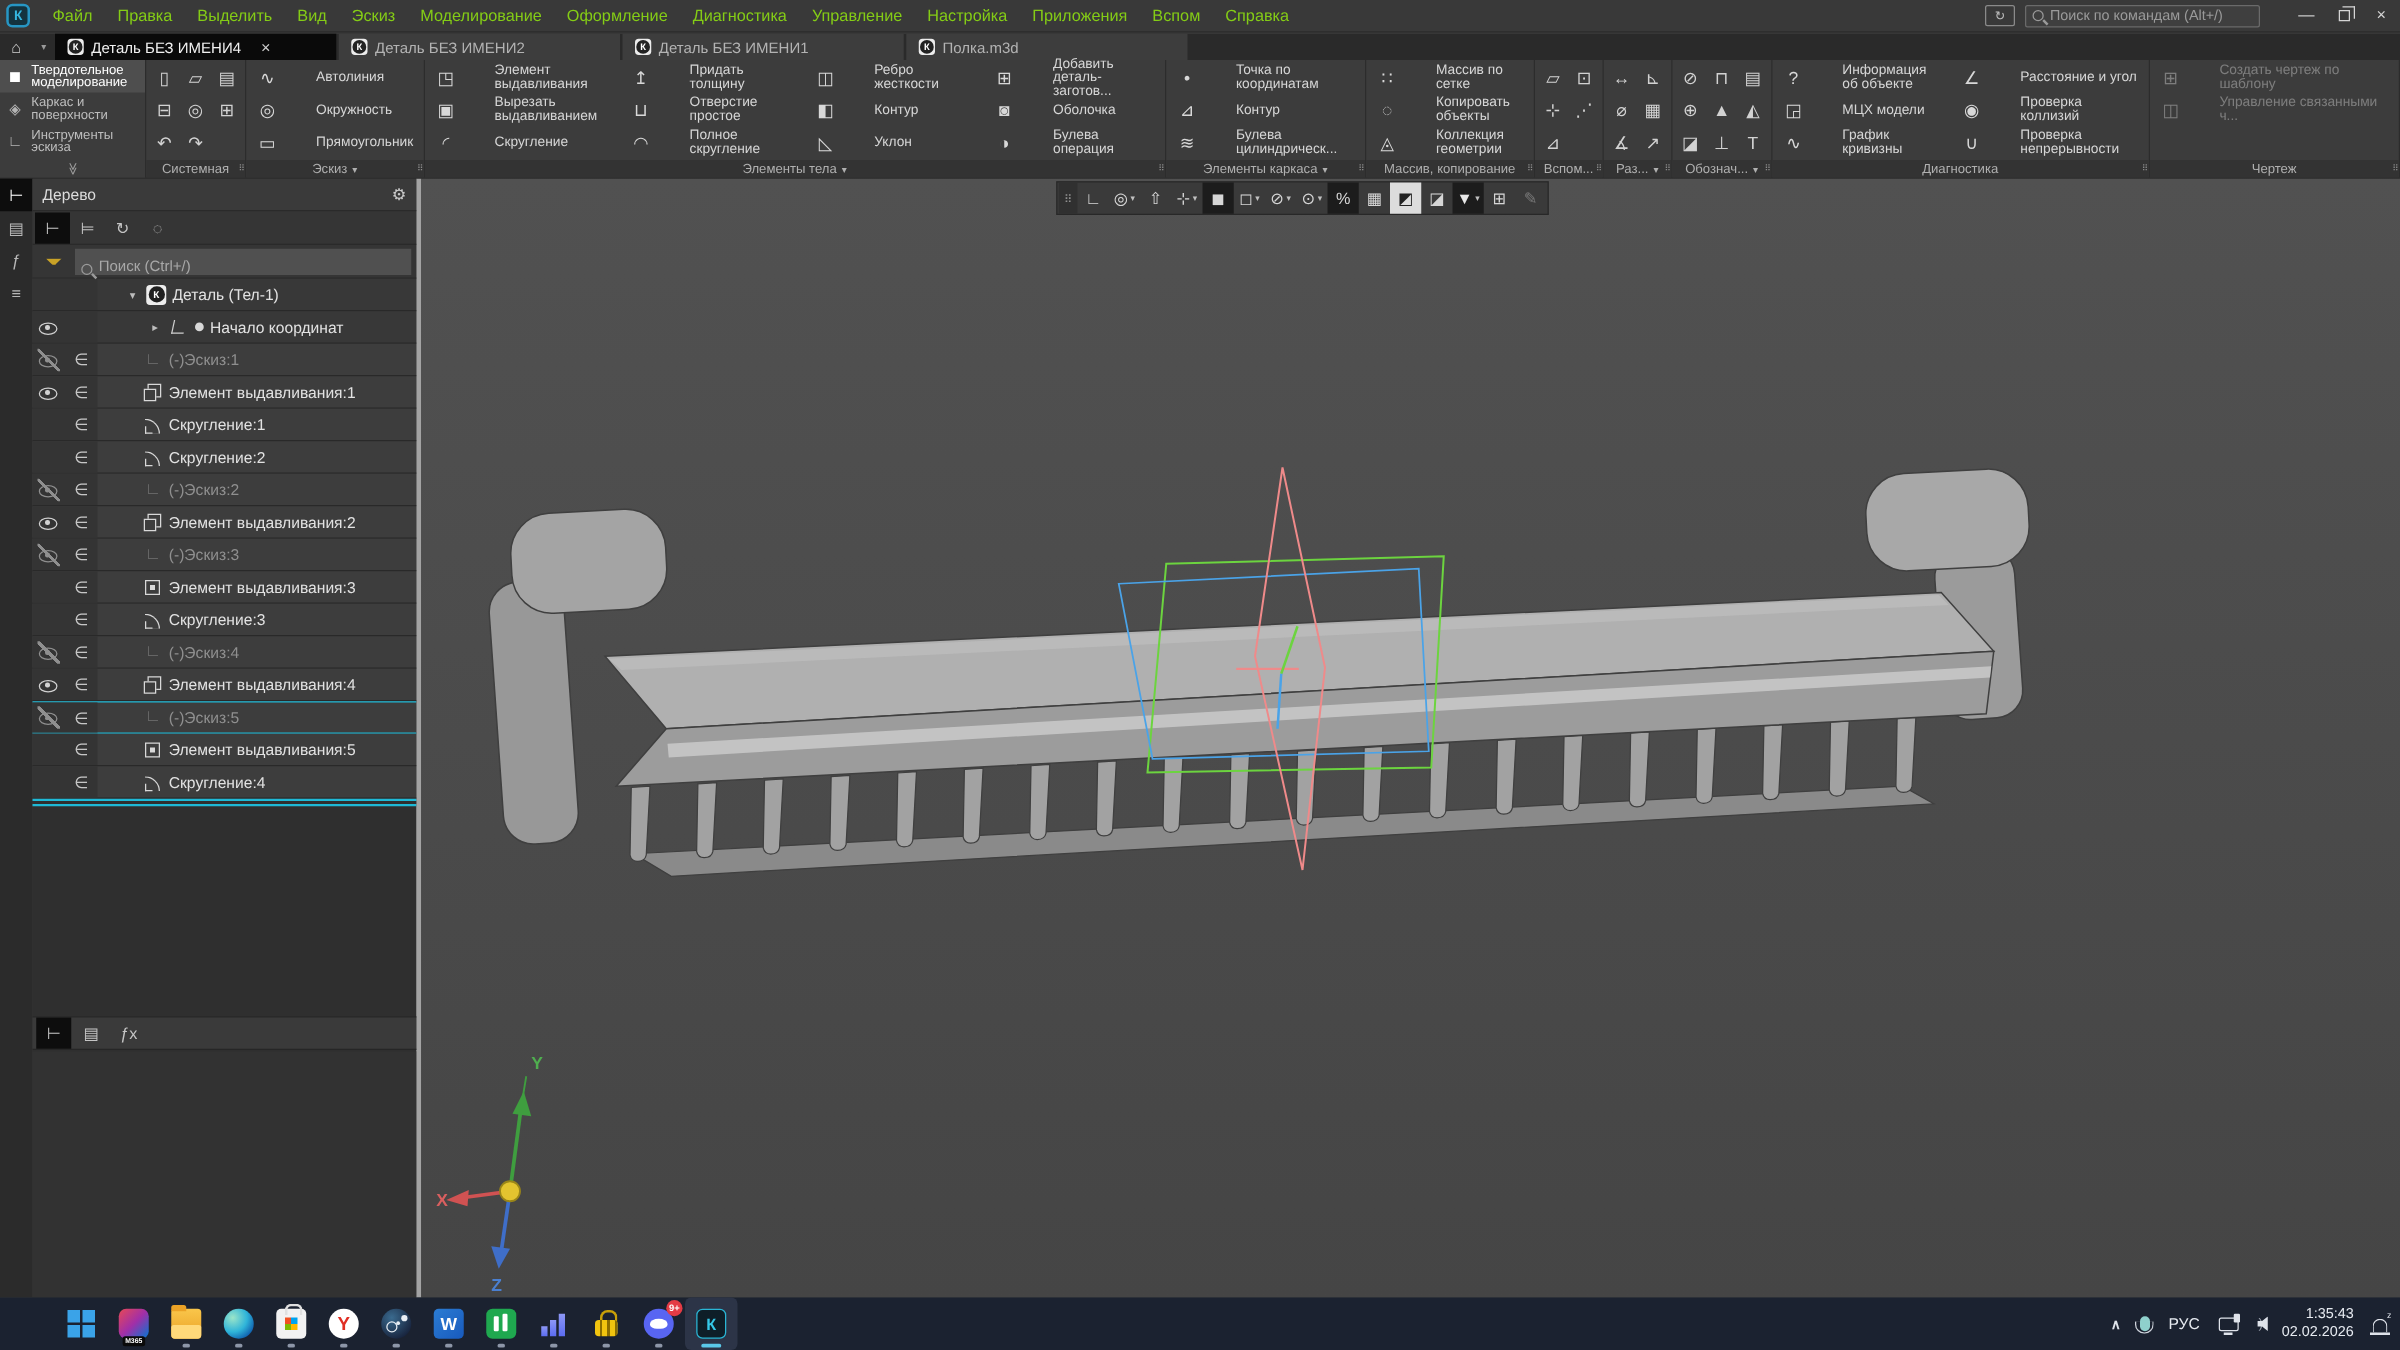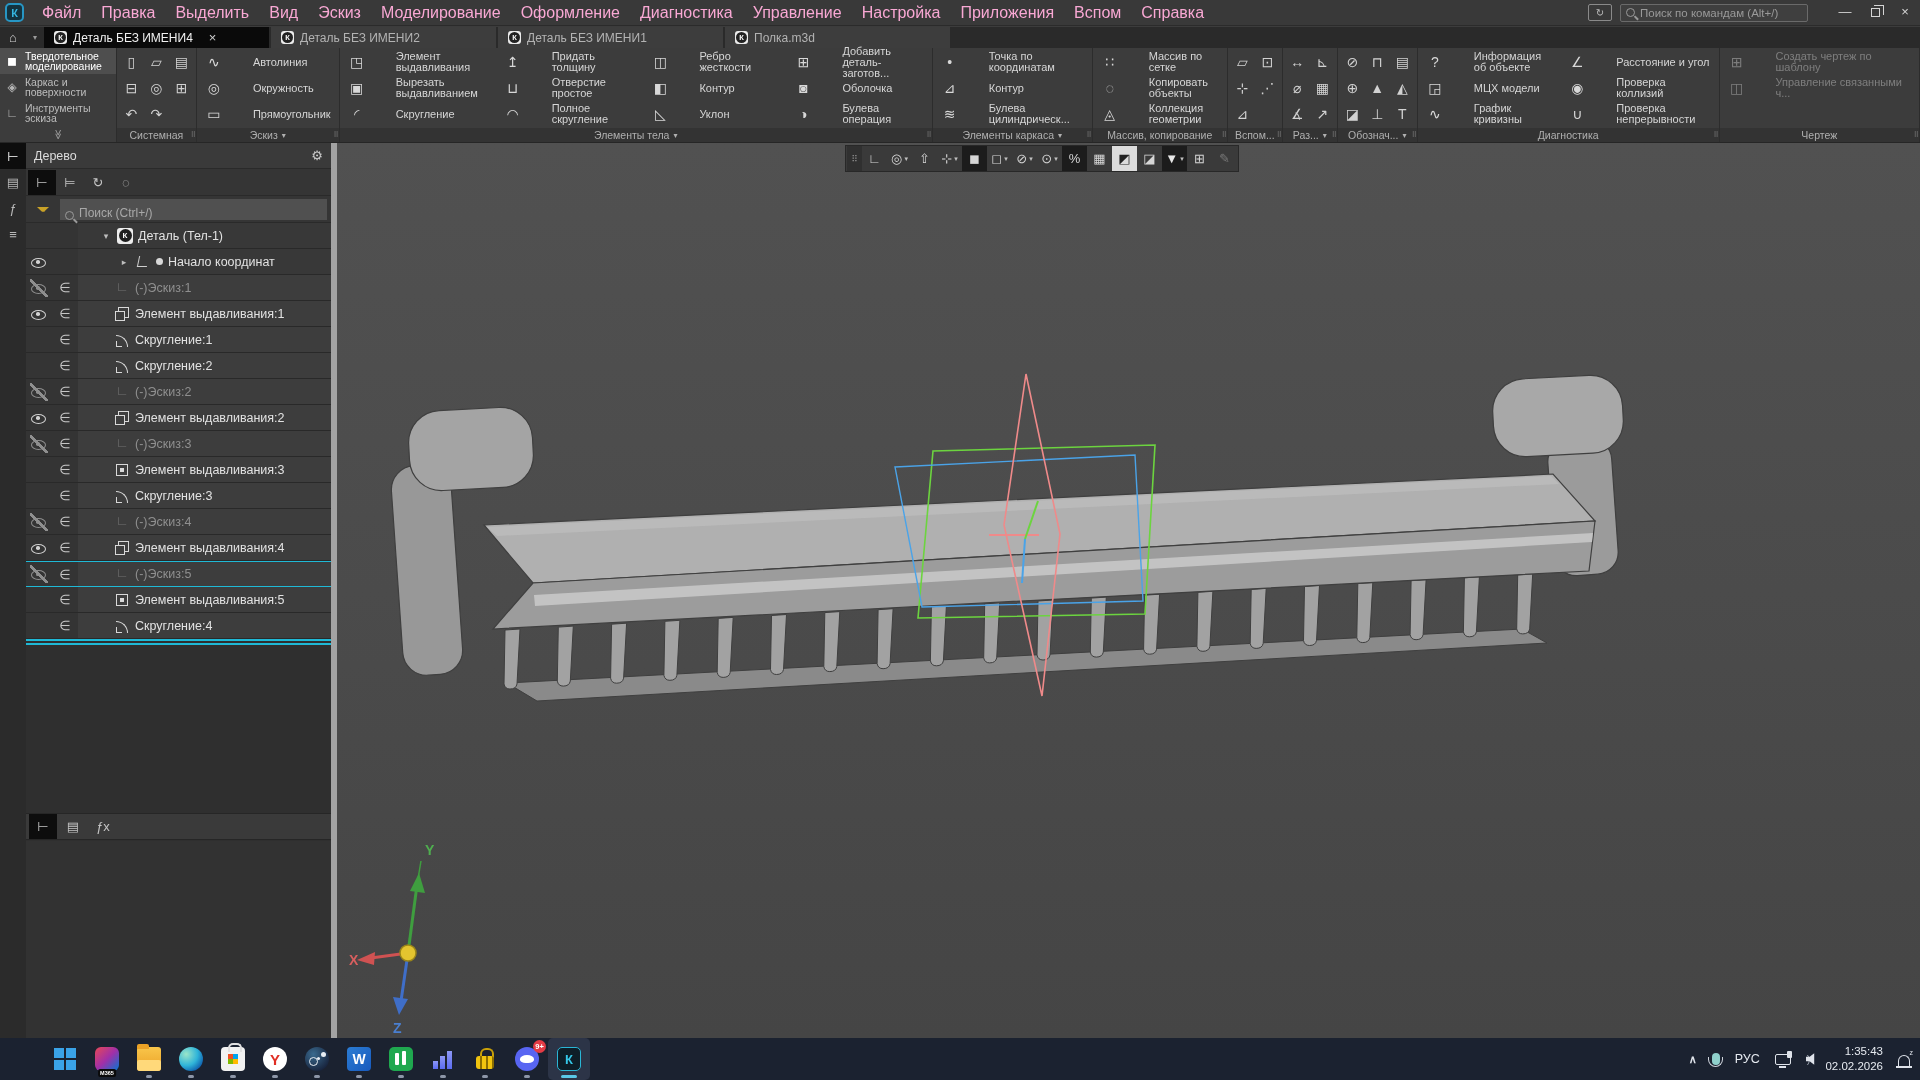--- a/index.html
+++ b/index.html
@@ -5,21 +5,21 @@
   * { margin:0; padding:0; box-sizing:border-box; }
   html,body { width:1920px; height:1080px; overflow:hidden; background:#222;
     font-family:"Liberation Sans", sans-serif; user-select:none; cursor:default; }
   #app { position:relative; width:1920px; height:1080px; background:#3c3c3c; }
 
   
   #menubar { position:absolute; left:0; top:0; width:1920px; height:26px; background:#393939;
     display:flex; align-items:center; border-bottom:1px solid #2b2b2b; }
   .app-logo { width:19px; height:19px; margin:0 8px 0 5px; border:2px solid #2796c4; border-radius:5px;
     color:#35b6e0; font-size:11px; font-weight:bold; display:flex; align-items:center; justify-content:center; background:#14333f;}
-  .menu-item { padding:0 10px; font-size:16px; color:#f9a8d4; line-height:26px; }
+  .menu-item { padding:0 10px; font-size:13px; color:#84cc16; line-height:26px; }
   #menubar .spacer { flex:1; }
   .screens-btn { width:24px; height:17px; border:1px solid #8a8a8a; border-radius:2px; margin-right:8px;
     color:#bdbdbd; font-size:10px; display:flex; align-items:center; justify-content:center; }
   .cmd-search { width:188px; height:18px; background:#3f3f3f; border:1px solid #6a6a6a; border-radius:2px;
     display:flex; align-items:center; padding:0 5px; gap:5px; margin-right:22px; }
   .cmd-search input { flex:1; background:transparent; border:none; outline:none; color:#c5c5c5; font-size:11.5px;
     font-family:"Liberation Sans",sans-serif; }
   .cmd-search input::placeholder { color:#9a9a9a; }
   .mag { width:9px; height:9px; border:1.5px solid #9a9a9a; border-radius:50%; position:relative; flex:0 0 9px;}
   .mag::after { content:""; position:absolute; width:5px; height:1.5px; background:#9a9a9a;
@@ -82,21 +82,21 @@
 
   
   #main { position:absolute; left:0; top:143px; width:1920px; height:895px; display:flex; }
   
   #leftstrip { width:26px; background:#2b2b2b; display:flex; flex-direction:column; }
   .strip-ico { width:26px; height:26px; display:flex; align-items:center; justify-content:center;
     color:#b8b8b8; font-size:13px; }
   .strip-ico.f-active { background:#0d0d0d; color:#fff; }
 
   
-  #treepanel { width:311px; background:#2f2f2f; position:relative; border-right:6px solid #a3a3a3; }
+  #treepanel { width:311px; background:#2f2f2f; position:relative; border-right:4px solid #a3a3a3; }
   .tp-header { height:26px; background:#3a3a3a; border-bottom:1px solid #2a2a2a; display:flex;
     align-items:center; padding:0 8px; color:#dcdcdc; font-size:12.5px; }
   .tp-header .gear { margin-left:auto; color:#c9c9c9; font-size:13px; }
   .tp-toolbar { height:27px; background:#353535; border-bottom:1px solid #2a2a2a; display:flex; align-items:center; padding-left:2px;}
   .tpt-ico { width:28px; height:25px; display:flex; align-items:center; justify-content:center;
     color:#c5c5c5; font-size:13px; }
   .tpt-ico.f-active { background:#0d0d0d; }
   .tp-search { height:27px; background:#353535; border-bottom:1px solid #2a2a2a; display:flex; align-items:center; gap:4px; padding:0 4px;}
   .funnel { width:13px; height:5px; background:#c9a227; clip-path:polygon(0 0,100% 0,60% 100%,40% 100%); position:relative;}
   .funnel::after { content:""; position:absolute; left:5px; top:4px; width:3px; height:7px; background:#c9a227; }

